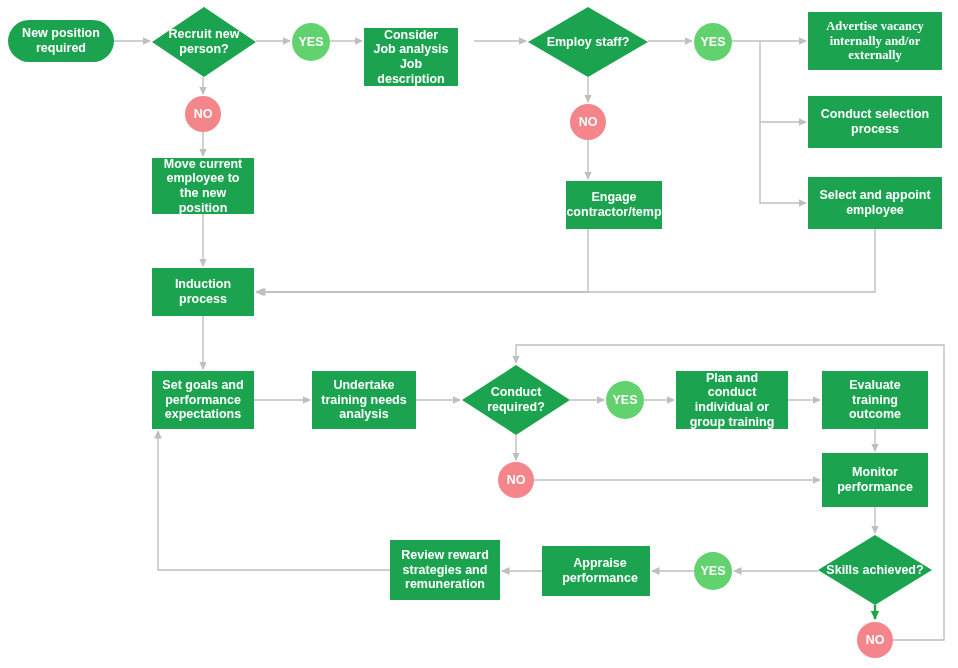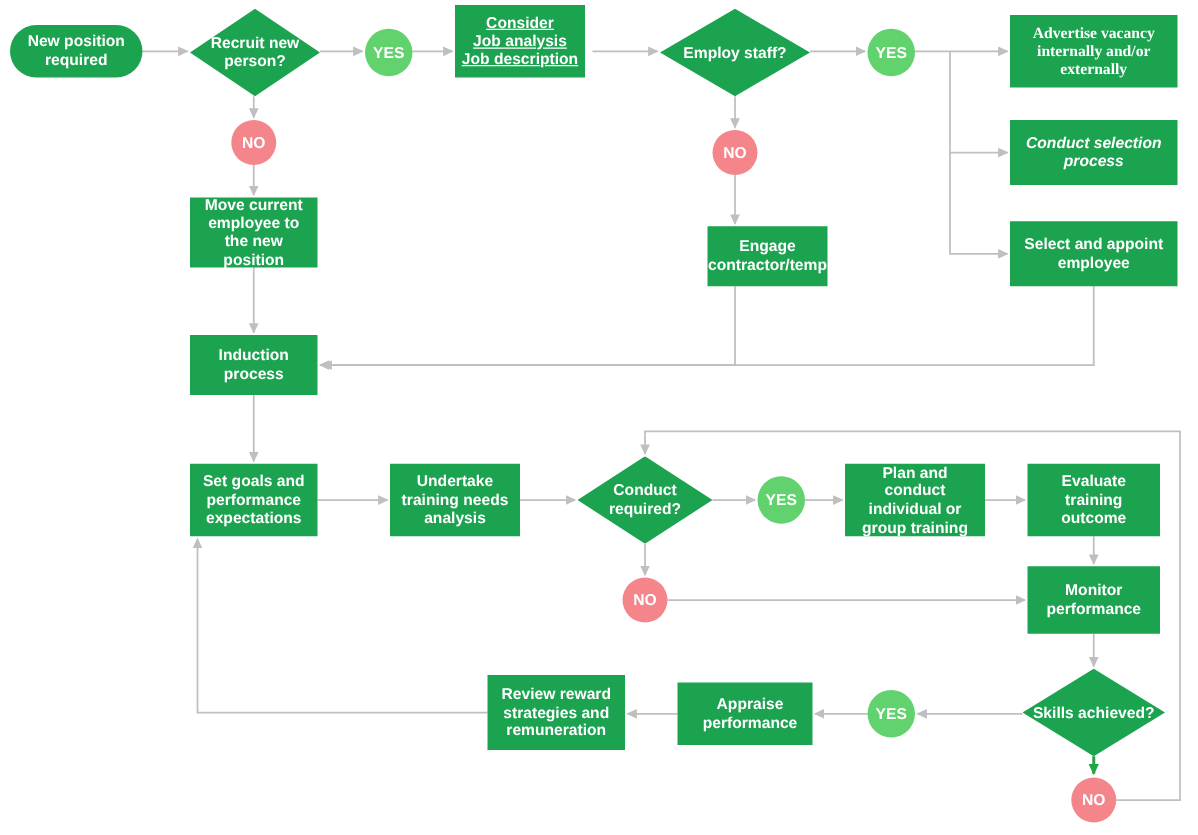--- a/index.html
+++ b/index.html
@@ -105,38 +105,38 @@
 
   <div class="node dec" style="left:152px;top:7px;width:104px;height:70px;justify-content:flex-end;">
     <span class="diamond-bg"></span>
     <span class="dec-label">Recruit new person?</span>
   </div>
 
   <div class="node badge badge-yes" style="left:292px;top:23px;width:38px;height:38px;">
     <span>YES</span>
   </div>
 
-  <div class="node proc" style="left:364px;top:4px;width:104px;height:58px;text-decoration:underline;">
+  <div class="node proc" style="left:364px;top:28px;width:94px;height:58px;">
     <span>Consider<br>Job analysis<br>Job description</span>
   </div>
 
   <div class="node dec" style="left:528px;top:7px;width:120px;height:70px;">
     <span class="diamond-bg"></span>
     <span class="dec-label">Employ staff?</span>
   </div>
 
   <div class="node badge badge-yes" style="left:694px;top:23px;width:38px;height:38px;">
     <span>YES</span>
   </div>
 
   <div class="node proc" style="left:808px;top:12px;width:134px;height:58px;font-family:Liberation Serif, serif;">
     <span>Advertise vacancy internally and/or externally</span>
   </div>
 
-  <div class="node proc" style="left:808px;top:96px;width:134px;height:52px;font-style:italic;">
+  <div class="node proc" style="left:808px;top:96px;width:134px;height:52px;">
     <span>Conduct selection process</span>
   </div>
 
   <div class="node proc" style="left:808px;top:177px;width:134px;height:52px;">
     <span>Select and appoint employee</span>
   </div>
 
   <div class="node badge badge-no" style="left:185px;top:96px;width:36px;height:36px;">
     <span>NO</span>
   </div>

